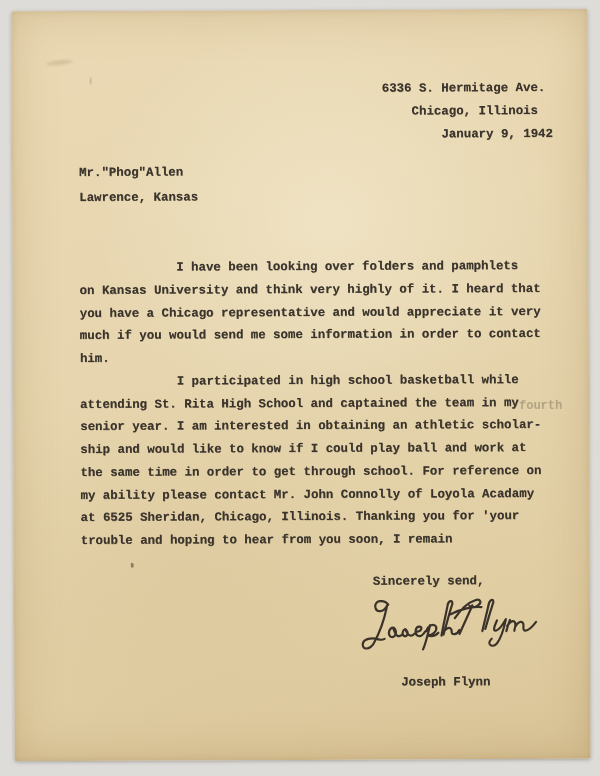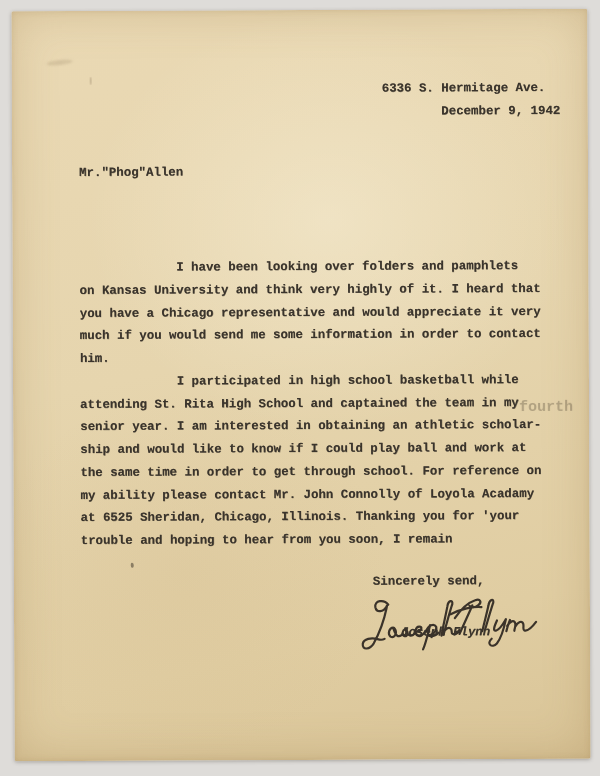--- a/index.html
+++ b/index.html
@@ -30,27 +30,27 @@
     font-weight:bold;
     letter-spacing:0;
     white-space:pre;
     text-shadow:0.3px 0.3px 0.5px rgba(52,45,36,0.55);
   }
   .sender-block{left:370px;top:68px;line-height:23.2px;}
   .recipient-block{left:67px;top:150px;line-height:25.3px;}
   .salutation{left:67px;top:234px;line-height:20px;}
   .body-block{left:67px;top:246px;line-height:22.75px;}
   .closing{left:359px;top:565px;}
-  .typed-name{left:372px;top:616px;font-style:italic;}
+  .typed-name{left:372px;top:666px;}
   .faint-word{
     left:506px;top:390px;
     color:rgba(104,92,72,0.42);
     text-shadow:none;
     filter:blur(0.4px);
-    font-weight:bold;font-size:15px;white-space:pre;position:absolute;
+    font-weight:bold;font-size:12px;white-space:pre;position:absolute;
   }
   .signature-wrap{
     position:absolute;left:339px;top:584px;width:192px;height:60px;
   }
   .speck{position:absolute;border-radius:50%;}
   .speck-a{left:117px;top:552px;width:3px;height:5px;background:rgba(70,60,48,0.55);border-radius:40% 60% 50% 50%;}
   .smudge-a{left:35px;top:49px;width:26px;height:5px;background:rgba(150,130,100,0.25);border-radius:50%;filter:blur(1px);transform:rotate(-6deg);}
   .smudge-b{left:78px;top:66px;width:2px;height:8px;background:rgba(140,120,92,0.3);border-radius:50%;filter:blur(0.5px);}
   svg.sig{width:100%;height:100%;}
   svg.sig path{
@@ -58,23 +58,23 @@
     stroke-linecap:round;stroke-linejoin:round;
     opacity:0.92;
   }
 </style>
 </head>
 <body>
 
 <div class="scan-bg">
   <div class="paper">
 
-    <div class="type sender-block"><div>6336 S. Hermitage Ave.</div><div>        December 9, 1942</div></div>
+    <div class="type sender-block"><div>6336 S. Hermitage Ave.</div><div>    Chicago, Illinois</div><div>        January 9, 1942</div></div>
 
-    <div class="type recipient-block"><div>Mr."Phog"Allen</div></div>
+    <div class="type recipient-block"><div>Mr."Phog"Allen</div><div>Lawrence, Kansas</div></div>
 
 
     <div class="type body-block"><div>             I have been looking over folders and pamphlets</div><div>on Kansas University and think very highly of it. I heard that</div><div>you have a Chicago representative and would appreciate it very</div><div>much if you would send me some information in order to contact</div><div>him.</div><div>             I participated in high school basketball while</div><div>attending St. Rita High School and captained the team in my</div><div>senior year. I am interested in obtaining an athletic scholar-</div><div>ship and would like to know if I could play ball and work at</div><div>the same time in order to get through school. For reference on</div><div>my ability please contact Mr. John Connolly of Loyola Acadamy</div><div>at 6525 Sheridan, Chicago, Illinois. Thanking you for 'your</div><div>trouble and hoping to hear from you soon, I remain</div></div>
 
     <div class="faint-word">fourth</div>
 
     <div class="type closing">Sincerely send,</div>
 
     <div class="signature-wrap" aria-label="Joseph Flynn signature">
       <svg class="sig" viewBox="0 0 192 60">

